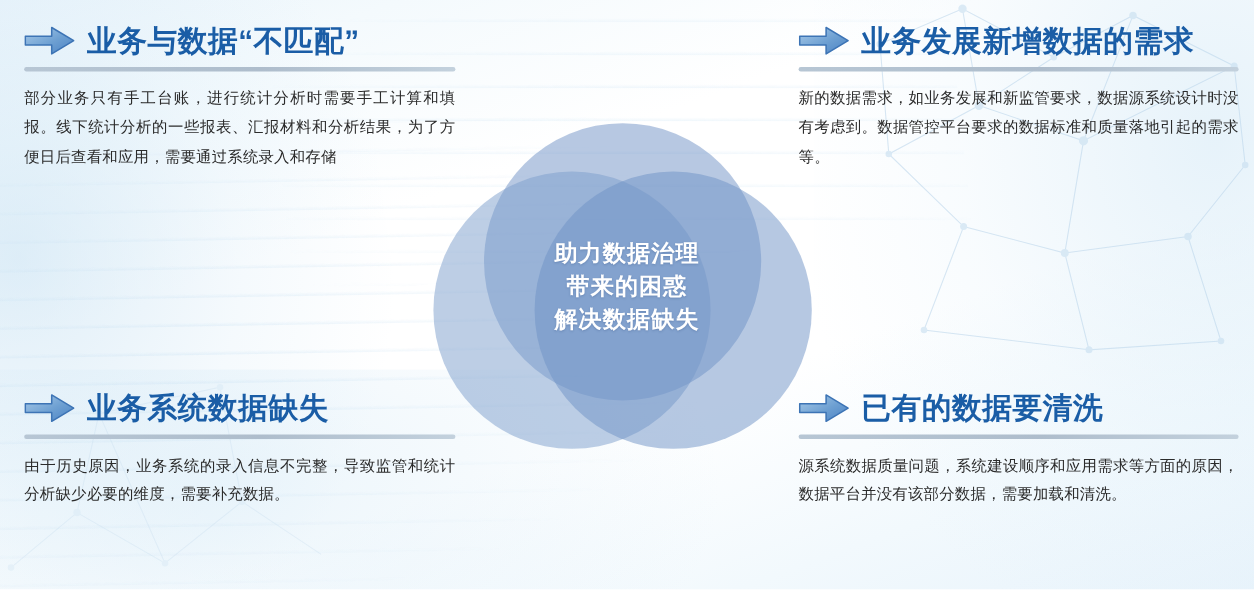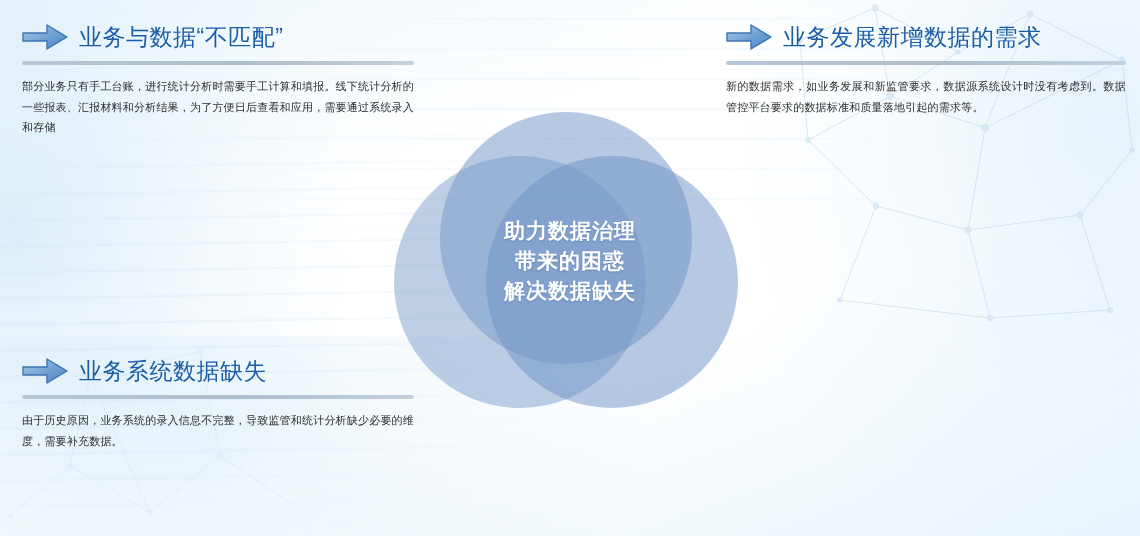--- a/index.html
+++ b/index.html
@@ -64,30 +64,30 @@
   
   .block{position:absolute;}
   .block.tl{left:22px;  top:18px;  width:392px;}
   .block.tr{left:726px; top:18px;  width:400px;}
   .block.bl{left:22px;  top:352px; width:392px;}
   .block.br{left:726px; top:352px; width:400px;}
 
   .head{display:flex;align-items:center;gap:11px;height:38px;}
   .arrow-ico{flex:0 0 auto;display:block;}
   .head-text{
-    font-size:23px;font-weight:400;letter-spacing:.5px;
+    font-size:27px;font-weight:700;letter-spacing:.5px;
     color:#1a5da6;white-space:nowrap;line-height:1;
   }
   .rule{
     height:4px;margin-top:5px;border-radius:2px;
     background:linear-gradient(90deg,#b7c6d4 0%,#aebdcc 55%,#c3d1dd 100%);
   }
   .body-text{
     margin-top:11px;
-    font-size:11px;line-height:1.88;color:#2b2b2b;
+    font-size:14px;line-height:1.88;color:#2b2b2b;
     text-align:justify;text-justify:inter-ideograph;
     letter-spacing:.2px;
   }
 
   
   #center{position:absolute;left:394px;top:112px;width:352px;height:296px;}
   .circ{position:absolute;border-radius:50%;}
   .c-top   {left:46px; top:0;    width:252px;height:252px; background:rgba(116,150,200,.52);}
   .c-left  {left:0;    top:44px; width:252px;height:252px; background:rgba(124,157,204,.50);}
   .c-right {left:92px; top:44px; width:252px;height:252px; background:rgba(110,146,198,.50);}
@@ -204,14 +204,24 @@
     <div class="head">
       <svg class="arrow-ico" width="46" height="30" viewBox="0 0 46 30">
         <path d="M1 11 L25 11 L25 3 L45 15 L25 27 L25 19 L1 19 Z" fill="url(#ag1)" stroke="#3d74b5" stroke-width="1.4" stroke-linejoin="round"></path>
       </svg>
       <span class="head-text">业务发展新增数据的需求</span>
     </div>
     <div class="rule"></div>
     <p class="body-text">新的数据需求，如业务发展和新监管要求，数据源系统设计时没有考虑到。数据管控平台要求的数据标准和质量落地引起的需求等。</p>
   </div>
 
+  <div class="block br">
+    <div class="head">
+      <svg class="arrow-ico" width="46" height="30" viewBox="0 0 46 30">
+        <path d="M1 11 L25 11 L25 3 L45 15 L25 27 L25 19 L1 19 Z" fill="url(#ag1)" stroke="#3d74b5" stroke-width="1.4" stroke-linejoin="round"></path>
+      </svg>
+      <span class="head-text">已有的数据要清洗</span>
+    </div>
+    <div class="rule"></div>
+    <p class="body-text">源系统数据质量问题，系统建设顺序和应用需求等方面的原因，数据平台并没有该部分数据，需要加载和清洗。</p>
+  </div>
 
 </div>
 
 </body></html>

